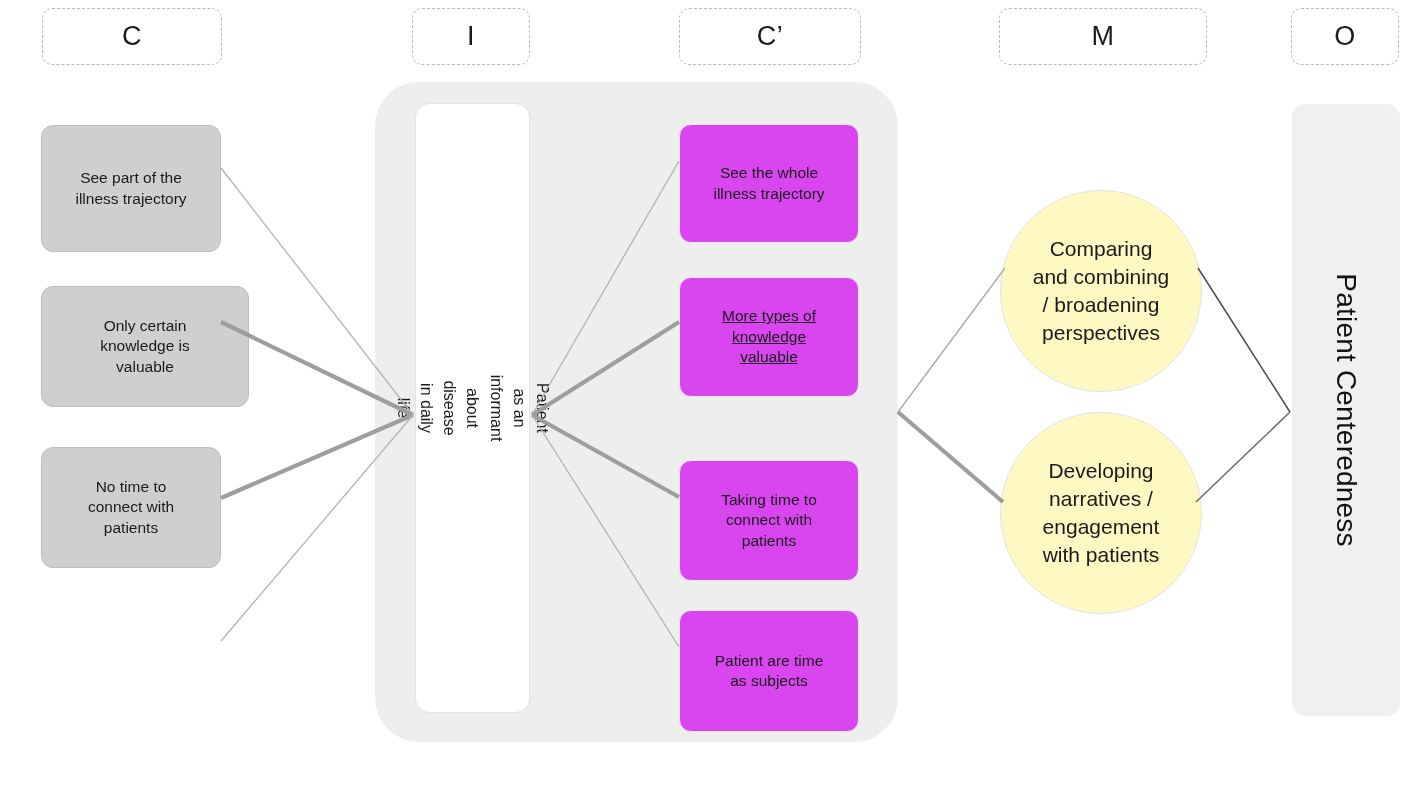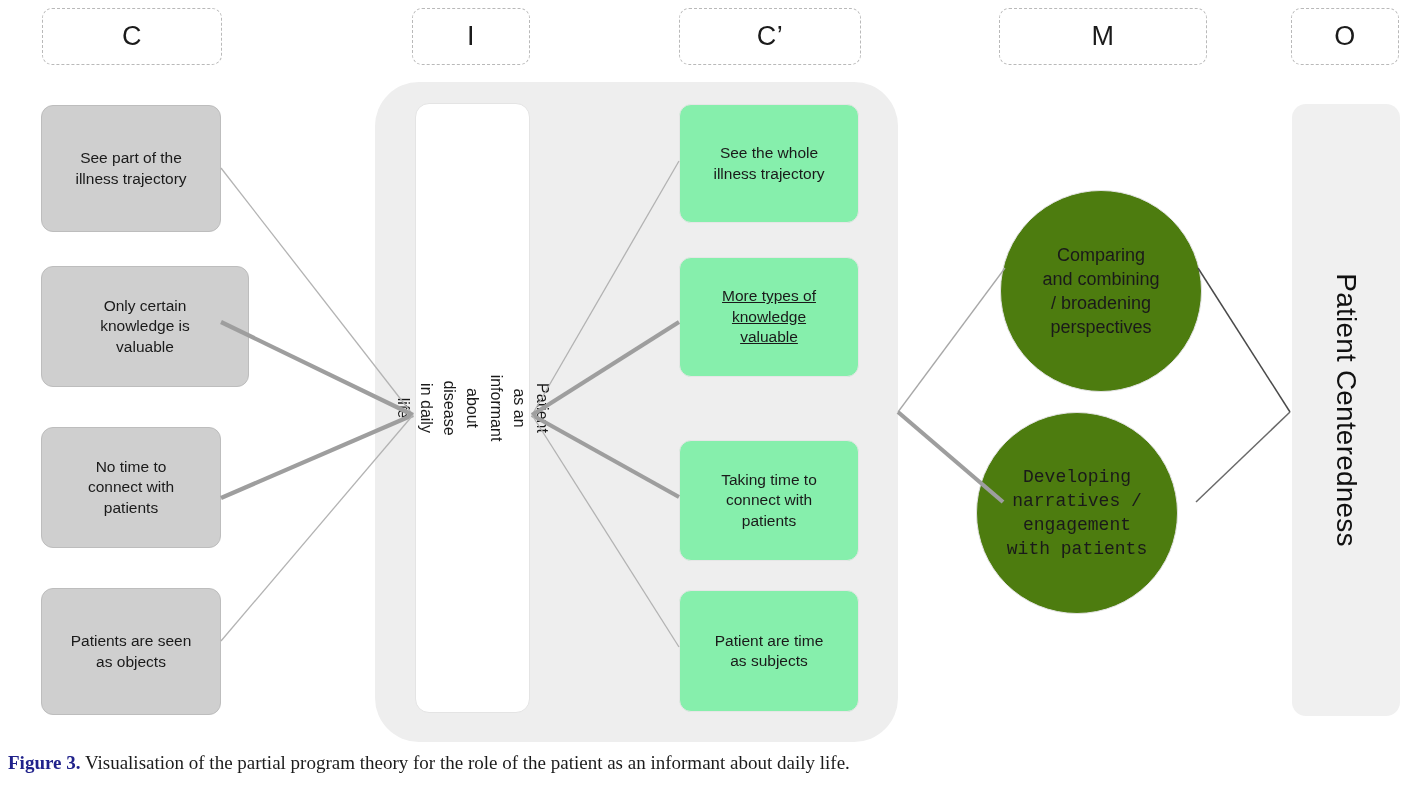--- a/index.html
+++ b/index.html
@@ -39,31 +39,32 @@
   .node {
     position: absolute;
     box-sizing: border-box;
     display: flex;
     align-items: center;
     justify-content: center;
     text-align: center;
     line-height: 1.32;
     color: #1a1a1a;
     font-size: 15.5px;
+    margin-top: 20px;
   }
 
   .c-box {
     background: #cfcfcf;
     border: 1px solid #bdbdbd;
     border-radius: 12px;
     padding: 6px 12px;
   }
 
   .cp-box {
-    background: #86efac;
+    background: #d946ef;
     border: 1px solid #e6e6e6;
     border-radius: 12px;
     padding: 6px 12px;
   }
 
   
   #i-panel {
     position: absolute;
     background: #eeeeee;
     border-radius: 44px;
@@ -86,28 +87,28 @@
     text-align: center;
     font-size: 16px;
     line-height: 1.45;
     color: #1a1a1a;
   }
 
   
   .m-circle {
     position: absolute;
     border-radius: 50%;
-    background: #4d7c0f;
+    background: #fef9c3;
     border: 1px solid #e3e3e3;
     box-sizing: border-box;
     display: flex;
     align-items: center;
     justify-content: center;
     text-align: center;
-    font-size: 18px;
+    font-size: 21px;
     line-height: 1.34;
     color: #1a1a1a;
   }
 
   
   #o-box {
     position: absolute;
     background: #f0f0f0;
     border-radius: 14px;
     box-sizing: border-box;
@@ -169,24 +170,20 @@
   <div class="node c-box" style="left:41px;  top:266px; width:208px; height:121px;">
     <span style="white-space:pre-line">Only certain
 knowledge is
 valuable</span>
   </div>
   <div class="node c-box" style="left:41px;  top:427px; width:180px; height:121px;">
     <span style="white-space:pre-line">No time to
 connect with
 patients</span>
   </div>
-  <div class="node c-box" style="left:41px;  top:588px; width:180px; height:127px;">
-    <span style="white-space:pre-line">Patients are seen
-as objects</span>
-  </div>
 
   <div id="i-box" style="left:415px; top:103px; width:115px; height:610px;">
     <span class="vtext" style="white-space:pre-line">Patient  as an informant
 about disease in daily life</span>
   </div>
 
   <div class="node cp-box" style="left:679px; top:104px; width:180px; height:119px;">
     <span style="white-space:pre-line">See the whole
 illness trajectory</span>
   </div>
@@ -204,21 +201,21 @@
     <span style="white-space:pre-line">Patient are time
 as subjects</span>
   </div>
 
   <div class="m-circle" style="left:1000px; top:190px; width:202px; height:202px;">
     <span style="white-space:pre-line">Comparing
 and combining
 / broadening
 perspectives</span>
   </div>
-  <div class="m-circle" style="left:976px; top:412px; width:202px; height:202px;font-family:Liberation Mono, monospace;">
+  <div class="m-circle" style="left:1000px; top:412px; width:202px; height:202px;">
     <span style="white-space:pre-line">Developing
 narratives /
 engagement
 with patients</span>
   </div>
 
   <div id="o-box" style="left:1292px; top:104px; width:108px; height:612px;">
     <span class="vtext">Patient Centeredness</span>
   </div>
 
@@ -233,18 +230,14 @@
     <line x1="532" y1="415" x2="679" y2="322" stroke="#9e9e9e" stroke-width="4.2"></line>
     <line x1="532" y1="415" x2="679" y2="497" stroke="#9e9e9e" stroke-width="4.2"></line>
     <line x1="532" y1="415" x2="679" y2="647" stroke="#b3b3b3" stroke-width="1.3"></line>
 
     <line x1="898" y1="412" x2="1005" y2="268" stroke="#a8a8a8" stroke-width="1.3"></line>
     <line x1="898" y1="412" x2="1003" y2="502" stroke="#9e9e9e" stroke-width="4.2"></line>
     <line x1="1198" y1="268" x2="1290" y2="412" stroke="#4a4a4a" stroke-width="1.5"></line>
     <line x1="1196" y1="502" x2="1290" y2="412" stroke="#6a6a6a" stroke-width="1.5"></line>
   </svg>
 
-  <div id="caption">
-    <span class="figlabel">Figure 3.</span>
-    <span>Visualisation of the partial program theory for the role of the patient as an informant about daily life.</span>
-  </div>
 
 </div>
 
 </body></html>

